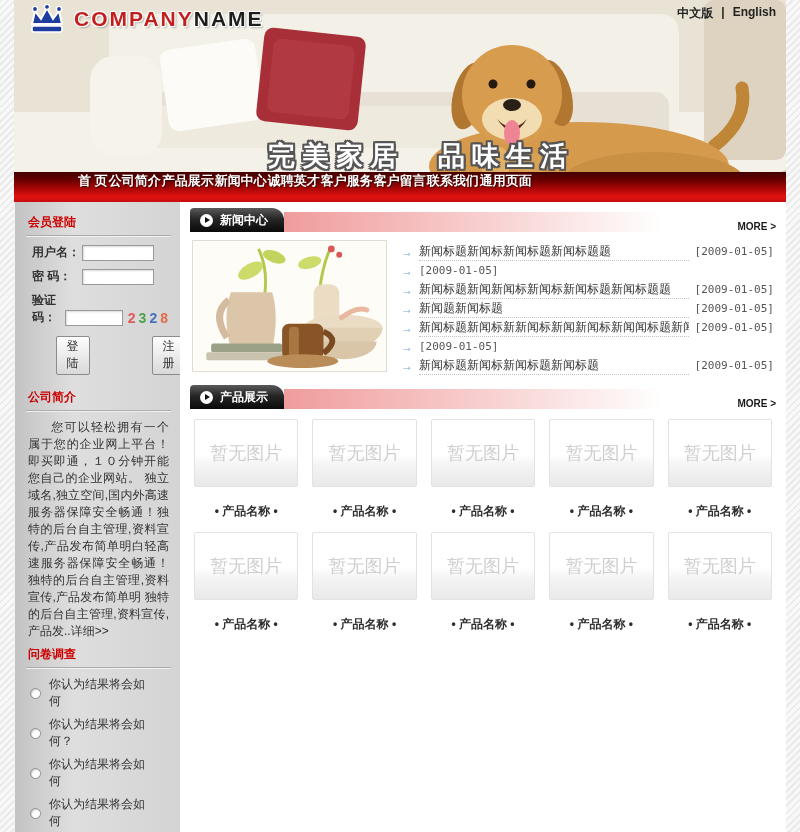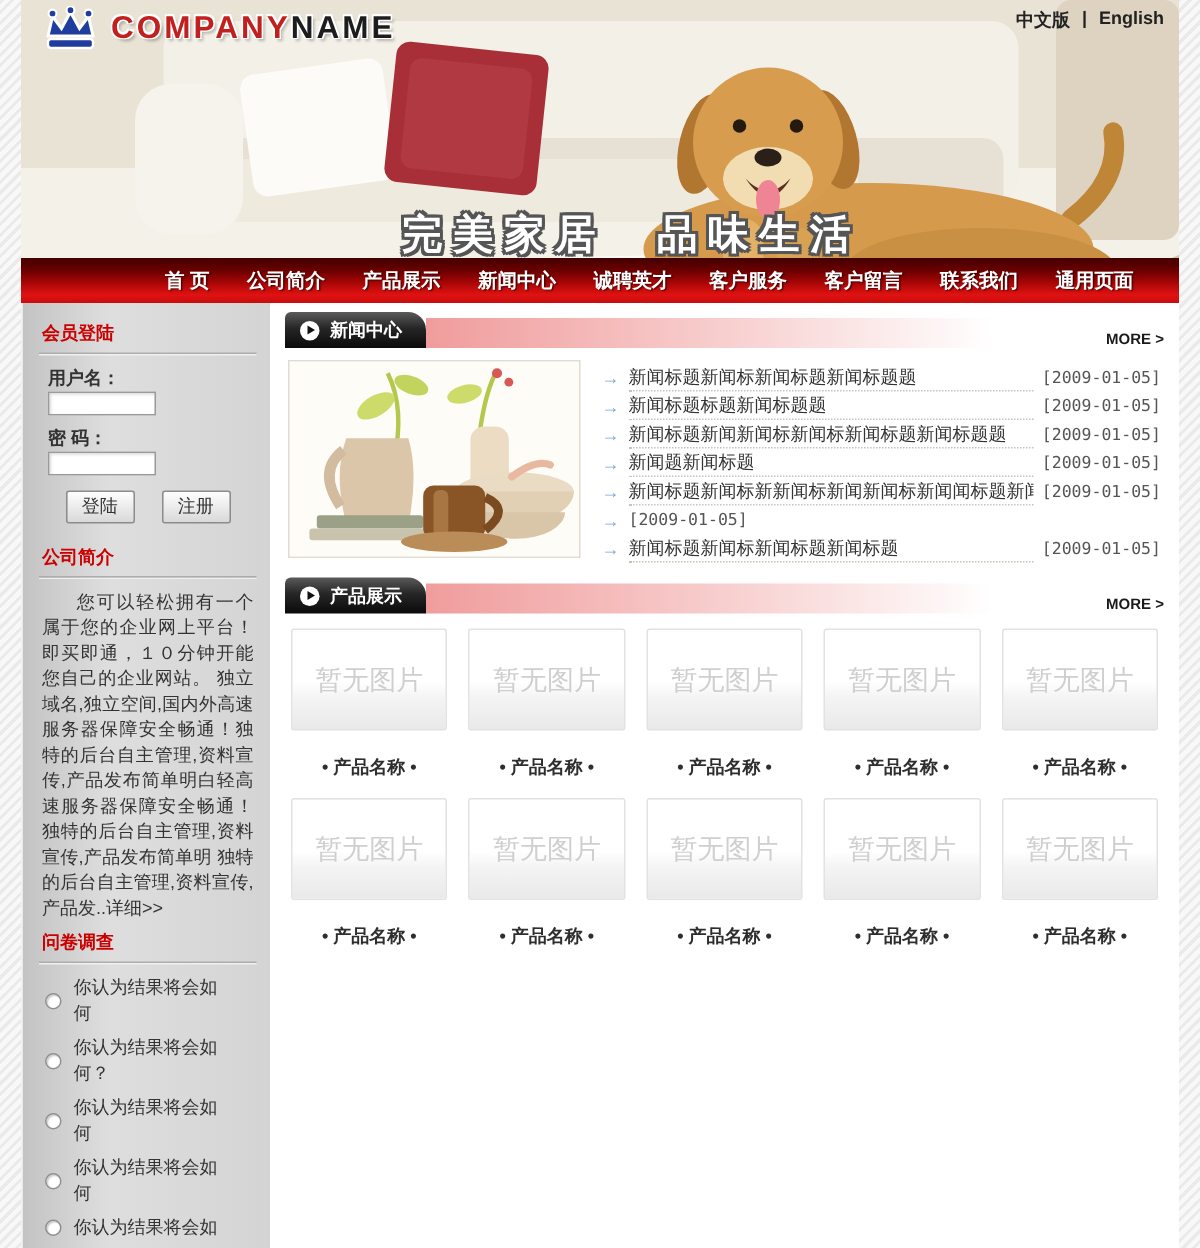--- a/index.html
+++ b/index.html
@@ -17,40 +17,40 @@
   .logo-text { font-size:21px; font-weight:bold; letter-spacing:2px;
     text-shadow:-1px -1px 0 #fff,1px -1px 0 #fff,-1px 1px 0 #fff,1px 1px 0 #fff,2px 2px 2px rgba(0,0,0,.25); }
   .logo-company { color:#c21f1f; }
   .logo-name { color:#1d1d1d; }
   .lang { position:absolute; top:5px; right:10px; font-size:12px; font-weight:bold; color:#222; display:flex; gap:8px; }
   .lang a { color:#222; text-decoration:none; cursor:pointer; }
   .slogan { position:absolute; top:138px; left:238px; font-size:27px; font-weight:bold; color:#fff; letter-spacing:7px;
     text-shadow:-2px -2px 0 #555,2px -2px 0 #555,-2px 2px 0 #555,2px 2px 0 #555,0 2px 0 #555,2px 0 0 #555,0 -2px 0 #555,-2px 0 0 #555;padding-left:16px; }
 
   
-  .nav { height:30px; display:flex; align-items:center; padding-left:96px; gap:25px;
+  .nav { height:30px; display:flex; padding-left:64px; gap:1px;
     background:linear-gradient(180deg,#420000 0%,#6e0000 30%,#a80606 55%,#e01212 82%,#c90c0c 100%); }
   .nav a { color:#fff; font-size:13px; font-weight:bold; text-decoration:none; cursor:pointer;
     text-shadow:1px 1px 1px rgba(0,0,0,.6); white-space:nowrap; }
 
   
   .main { display:flex; background:#fff; }
   .sidebar { width:166px; flex:0 0 166px; padding:10px 9px 12px 11px;
     background:linear-gradient(90deg,#c3c3c3 0%,#dedede 35%,#d4d4d4 100%);
     border-left:1px solid #f2f2f2; }
   .side-title { color:#cc0000; font-size:12px; font-weight:bold; padding:2px 0 4px 2px;
     border-bottom:1px solid #adadad; box-shadow:0 1px 0 #f0f0f0; margin-bottom:8px; }
-  .form-row { display:flex; align-items:flex-start; margin:7px 0 0 6px; font-size:12px; color:#333; font-weight:bold;flex-direction:column; }
+  .form-row { display:flex; align-items:flex-end; margin:7px 0 0 6px; font-size:12px; color:#333; font-weight:bold; }
   .form-row label { width:50px; }
   .form-row input { width:72px; height:16px; border:1px solid #9a9a9a; background:#fff; box-shadow:inset 1px 1px 2px rgba(0,0,0,.15); }
   .form-row input.captcha { width:58px; }
   .captcha-digits { margin-left:5px; font-size:14px; font-weight:bold; letter-spacing:3px; }
   .btn-row { margin:10px 0 12px 0; display:flex; justify-content:center; gap:18px; }
   .btn { font-size:12px; padding:1px 10px 2px; color:#333; cursor:pointer;
-    background:linear-gradient(#fefefe,#d9d9d9); border:1px solid #8c8c8c; border-radius:2px; }
+    background:linear-gradient(#fefefe,#d9d9d9); border:1px solid #8c8c8c; border-radius:2px;margin-left:44px; }
   .about-text { font-size:12px; color:#333; line-height:17px; margin:2px 2px 4px 2px; text-align:justify; }
   .about-text .indent { display:inline-block; width:22px; }
   .about-more { color:#333; cursor:pointer; text-decoration:none; }
   .survey-opt { display:flex; align-items:center; gap:8px; margin:6px 16px 0 4px; font-size:12px; color:#333; }
   .radio { width:11px; height:11px; border:1px solid #8f8f8f; border-radius:50%; background:#fff; flex:0 0 11px; cursor:pointer;
     box-shadow:inset 1px 1px 1px rgba(0,0,0,.2); }
 
   .content { flex:1; padding:6px 10px 12px 10px; background:#fff; }
   .section-header { display:flex; align-items:flex-end; height:24px; margin-bottom:6px; }
   .tab { height:24px; display:flex; align-items:center; gap:7px; padding:0 16px 0 10px;
@@ -149,20 +149,25 @@
 
     <div class="sidebar">
       <div class="side-title">会员登陆</div>
       <div class="form-row">
         <label>用户名：</label>
         <input type="text" style="">
       </div>
       <div class="form-row">
         <label>密 码：</label>
         <input type="password" style="">
+      </div>
+      <div class="form-row">
+        <label>验证码：</label>
+        <input type="text" class="captcha" style="">
+        <span class="captcha-digits"><span style="color: rgb(224, 90, 90);">2</span><span style="color: rgb(74, 164, 74);">3</span><span style="color: rgb(74, 111, 192);">2</span><span style="color: rgb(224, 106, 74);">8</span></span>
       </div>
       <div class="btn-row">
         <button class="btn">登陆</button>
         <button class="btn">注册</button>
       </div>
 
       <div class="side-title">公司简介</div>
       <p class="about-text"><span class="indent"></span><span>您可以轻松拥有一个属于您的企业网上平台！即买即通，１０分钟开能您自己的企业网站。 独立域名,独立空间,国内外高速服务器保障安全畅通！独特的后台自主管理,资料宣传,产品发布简单明白轻高速服务器保障安全畅通！独特的后台自主管理,资料宣传,产品发布简单明 独特的后台自主管理,资料宣传,产品发..</span><a class="about-more">详细&gt;&gt;</a></p>
 
       <div class="side-title">问卷调查</div>
@@ -235,21 +240,20 @@
         <ul class="news-list">
 
             <li>
               <span class="news-arrow">→</span>
               <a class="news-title">新闻标题新闻标新闻标题新闻标题题</a>
               <span class="news-date">[2009-01-05]</span>
             </li>
 
             <li>
               <span class="news-arrow">→</span>
-              <a class="news-title">新闻标题标题新闻标题题</a>
               <span class="news-date">[2009-01-05]</span>
             </li>
 
             <li>
               <span class="news-arrow">→</span>
               <a class="news-title">新闻标题新闻新闻标新闻标新闻标题新闻标题题</a>
               <span class="news-date">[2009-01-05]</span>
             </li>
 
             <li>

